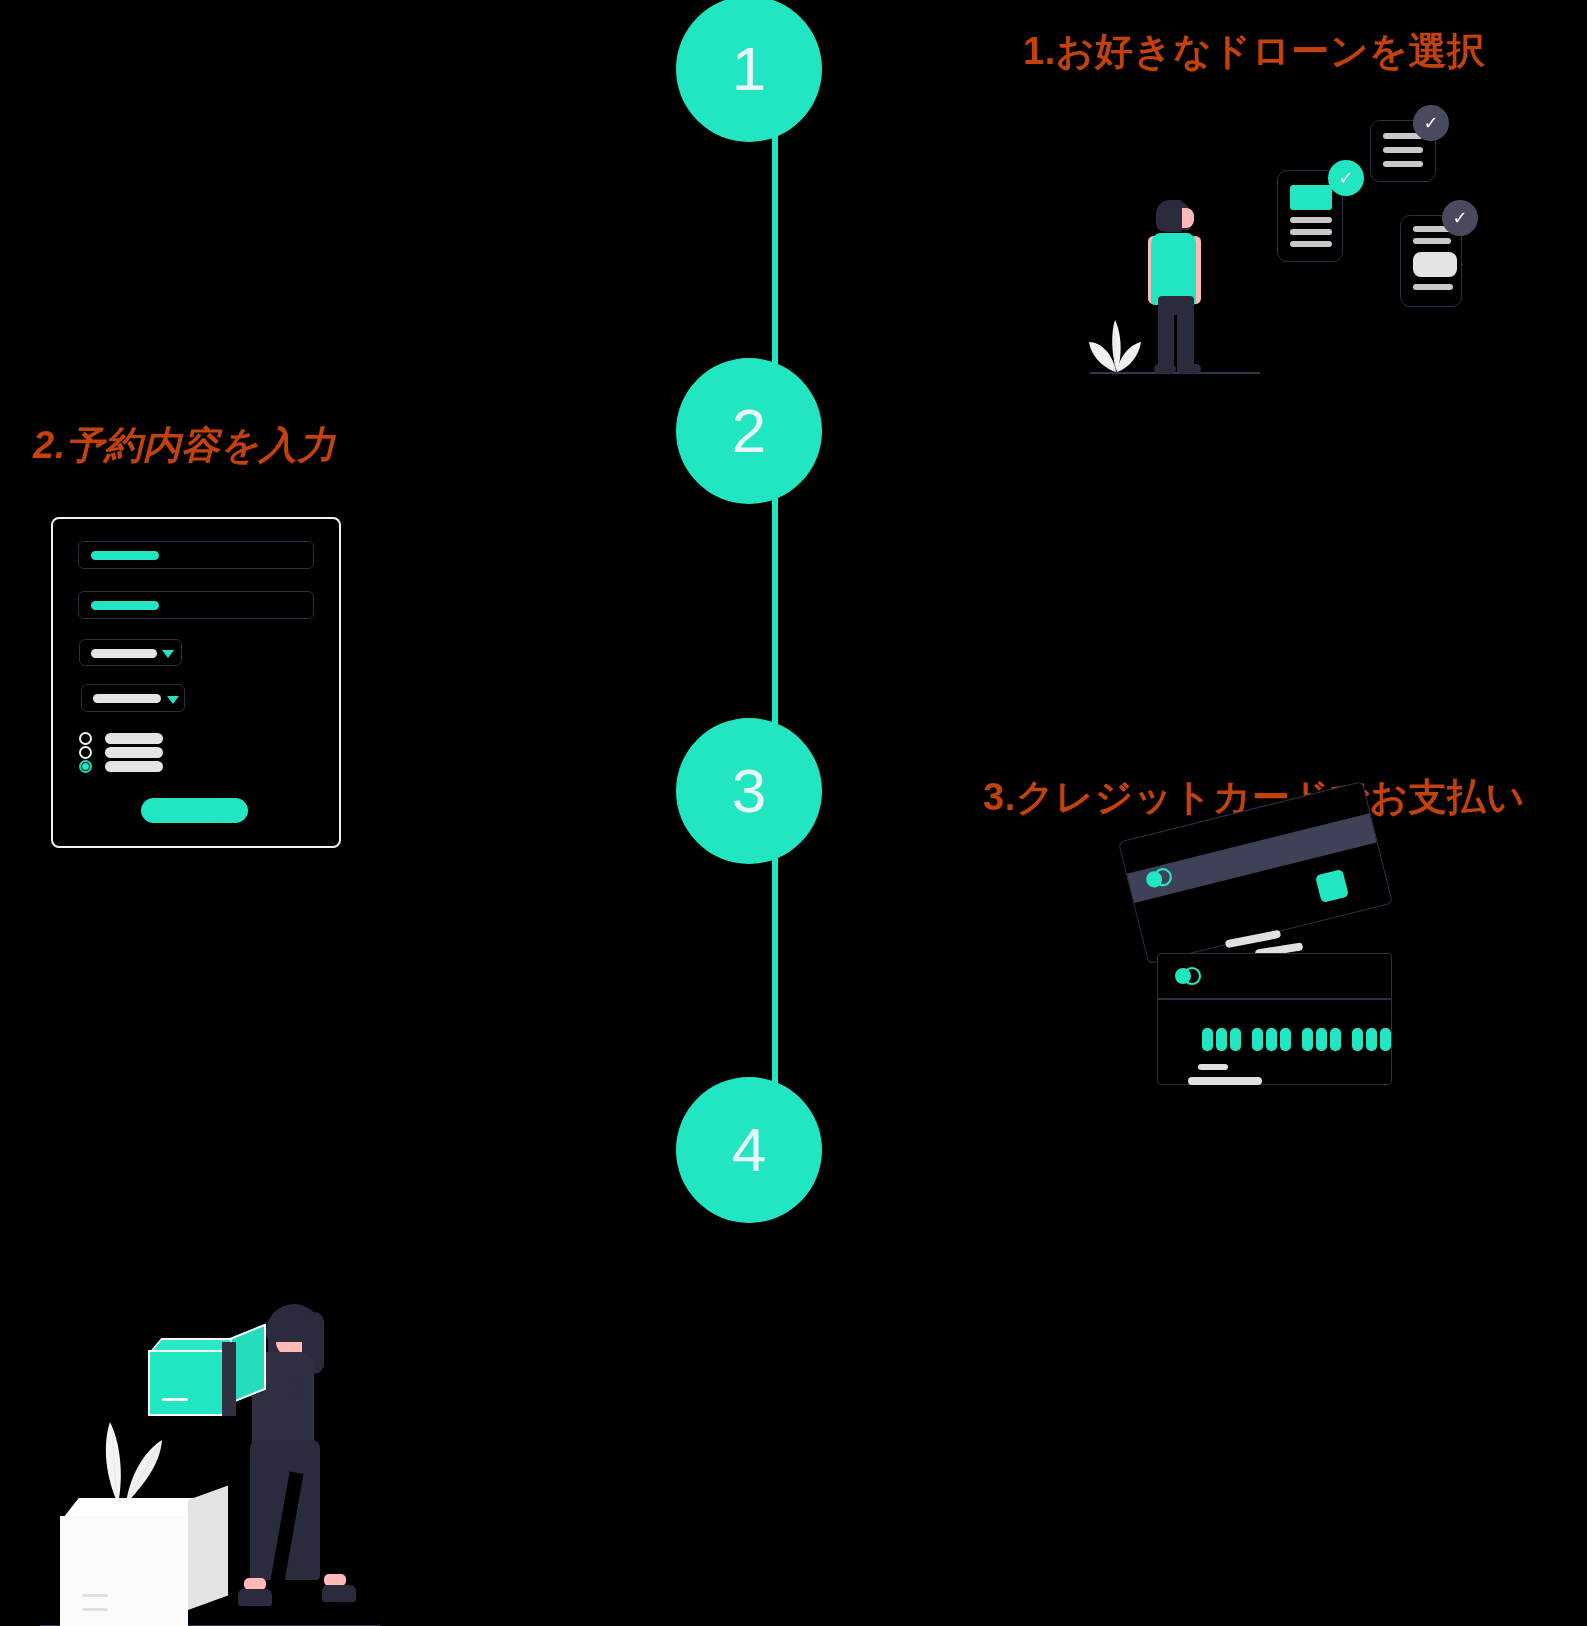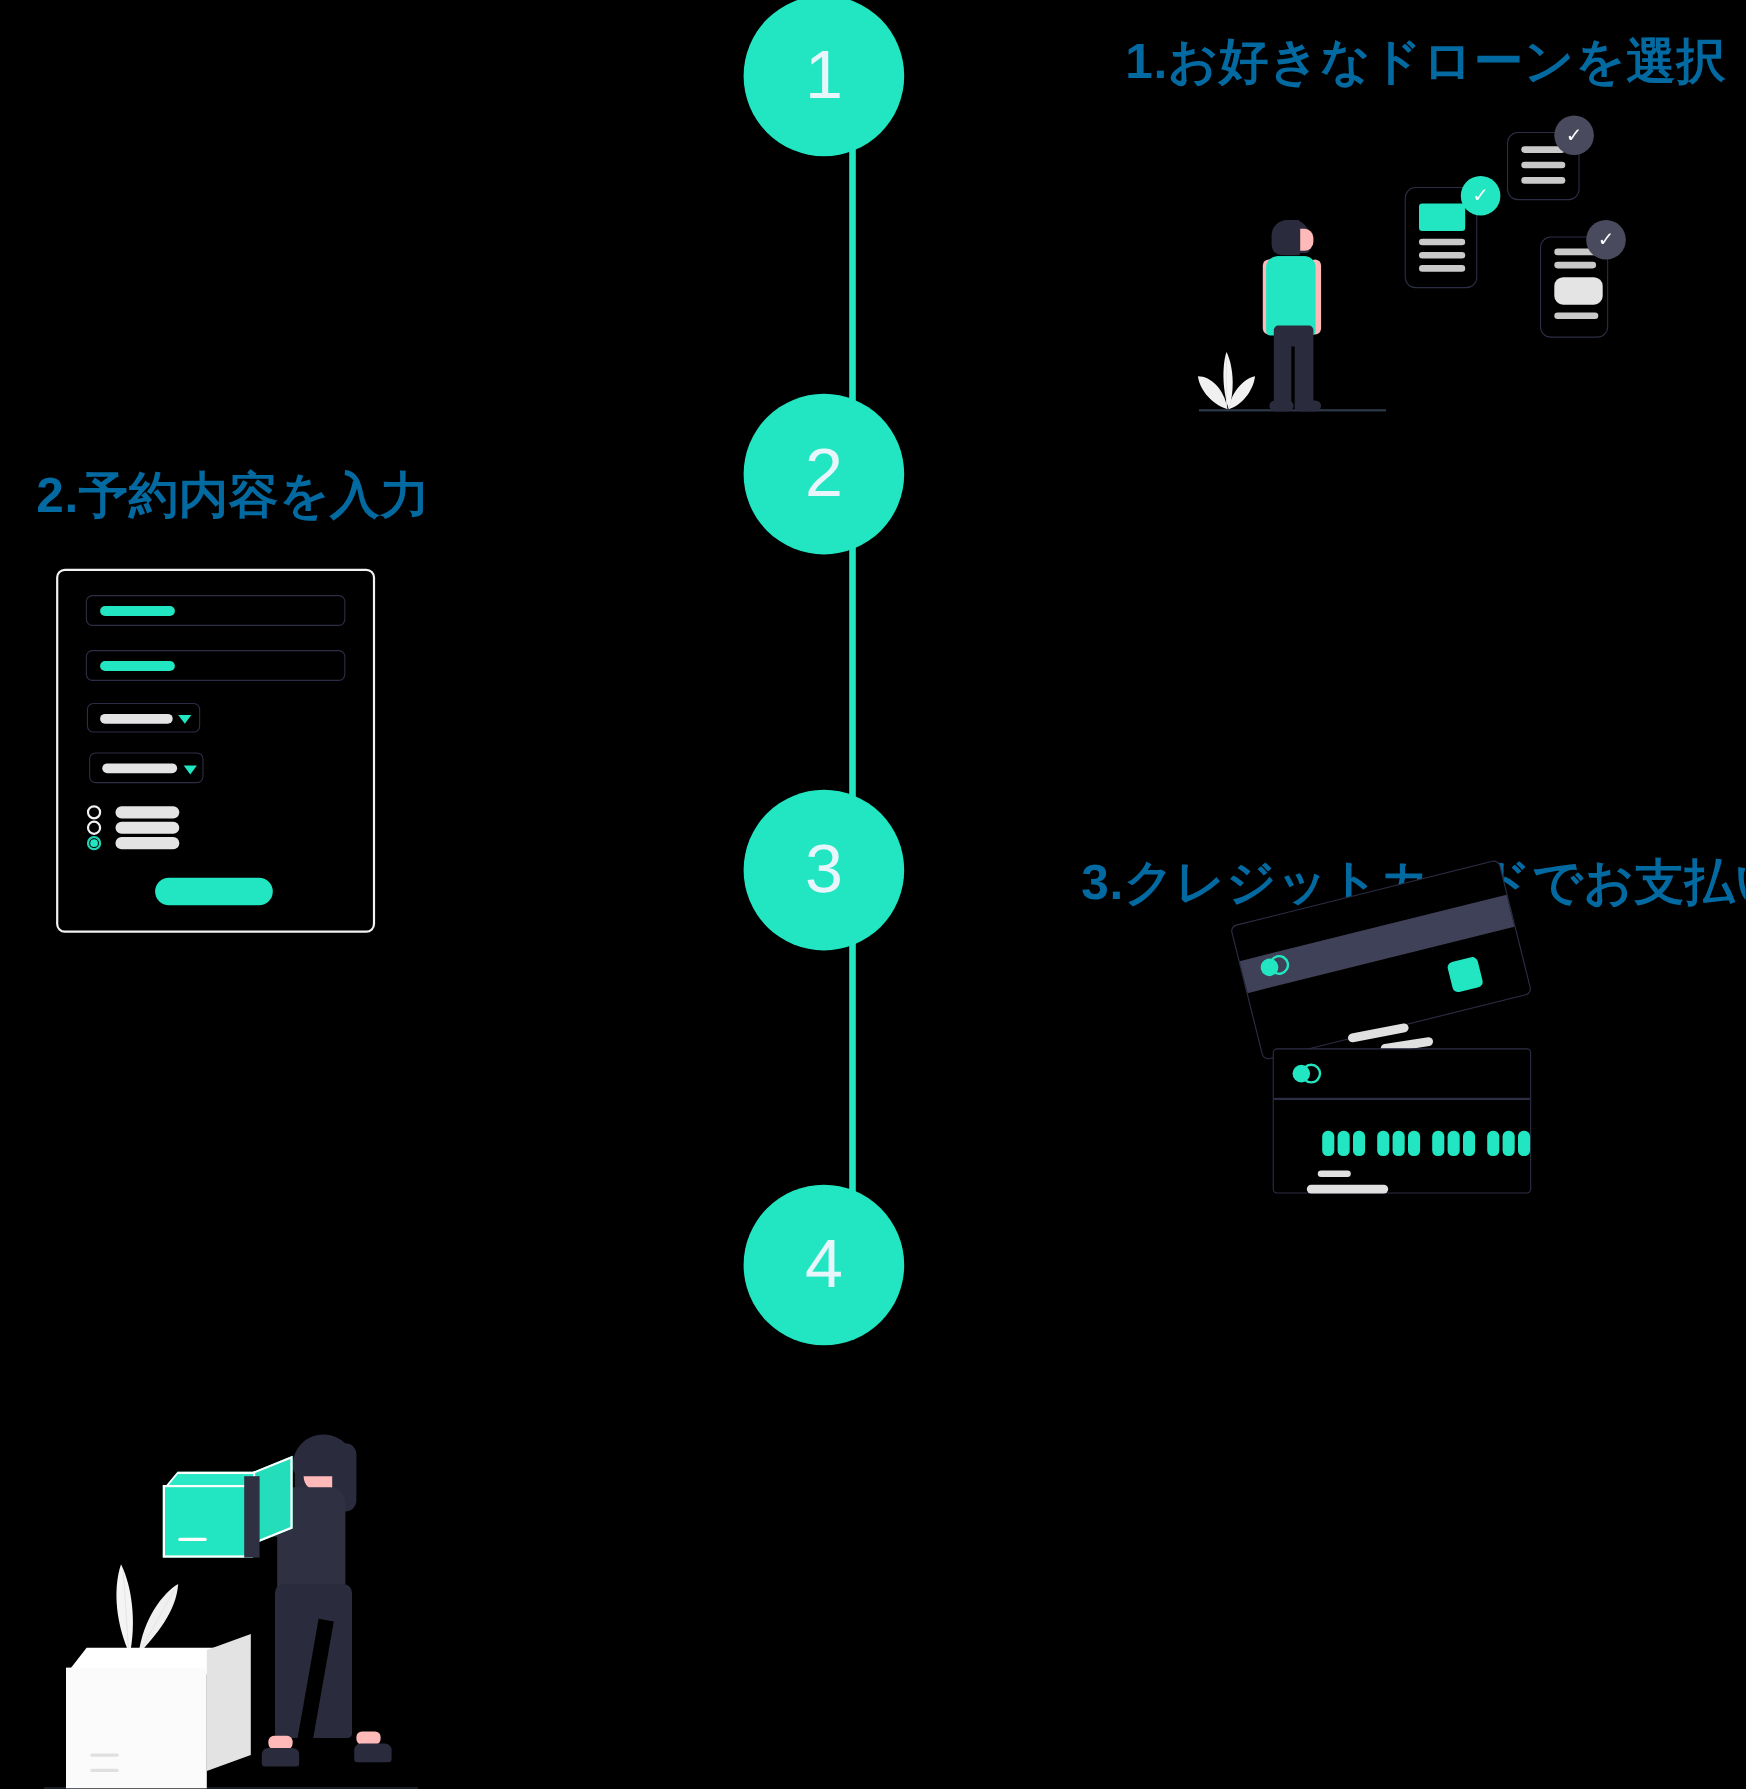--- a/index.html
+++ b/index.html
@@ -42,28 +42,28 @@
     font-family: "Liberation Sans", sans-serif;
   }
   .sc1 { left: 676px; top: -4px; }
   .sc2 { left: 676px; top: 358px; }
   .sc3 { left: 676px; top: 718px; }
   .sc4 { left: 676px; top: 1077px; }
 
   
   .caption {
     position: absolute;
-    color: #0369a1;
-    font-size: 45px;
+    color: #c2410c;
+    font-size: 38px;
     font-weight: bold;
     white-space: nowrap;
     letter-spacing: 0.5px;
   }
   .cap1 { left: 1023px; top: 26px; }
-  .cap2 { left: 33px;   top: 420px; }
+  .cap2 { left: 33px;   top: 420px; font-style: italic; }
   .cap3 { left: 983px;  top: 772px; }
   .cap4 { left: 14px;   top: 1162px; }
 
   
   .illus1 { position: absolute; left: 1080px; top: 100px; width: 400px; height: 280px; }
   .ground-line {
     position: absolute; left: 10px; top: 272px; width: 170px; height: 2px;
     background: #2d3a4a;
   }
   .person1-hair {

